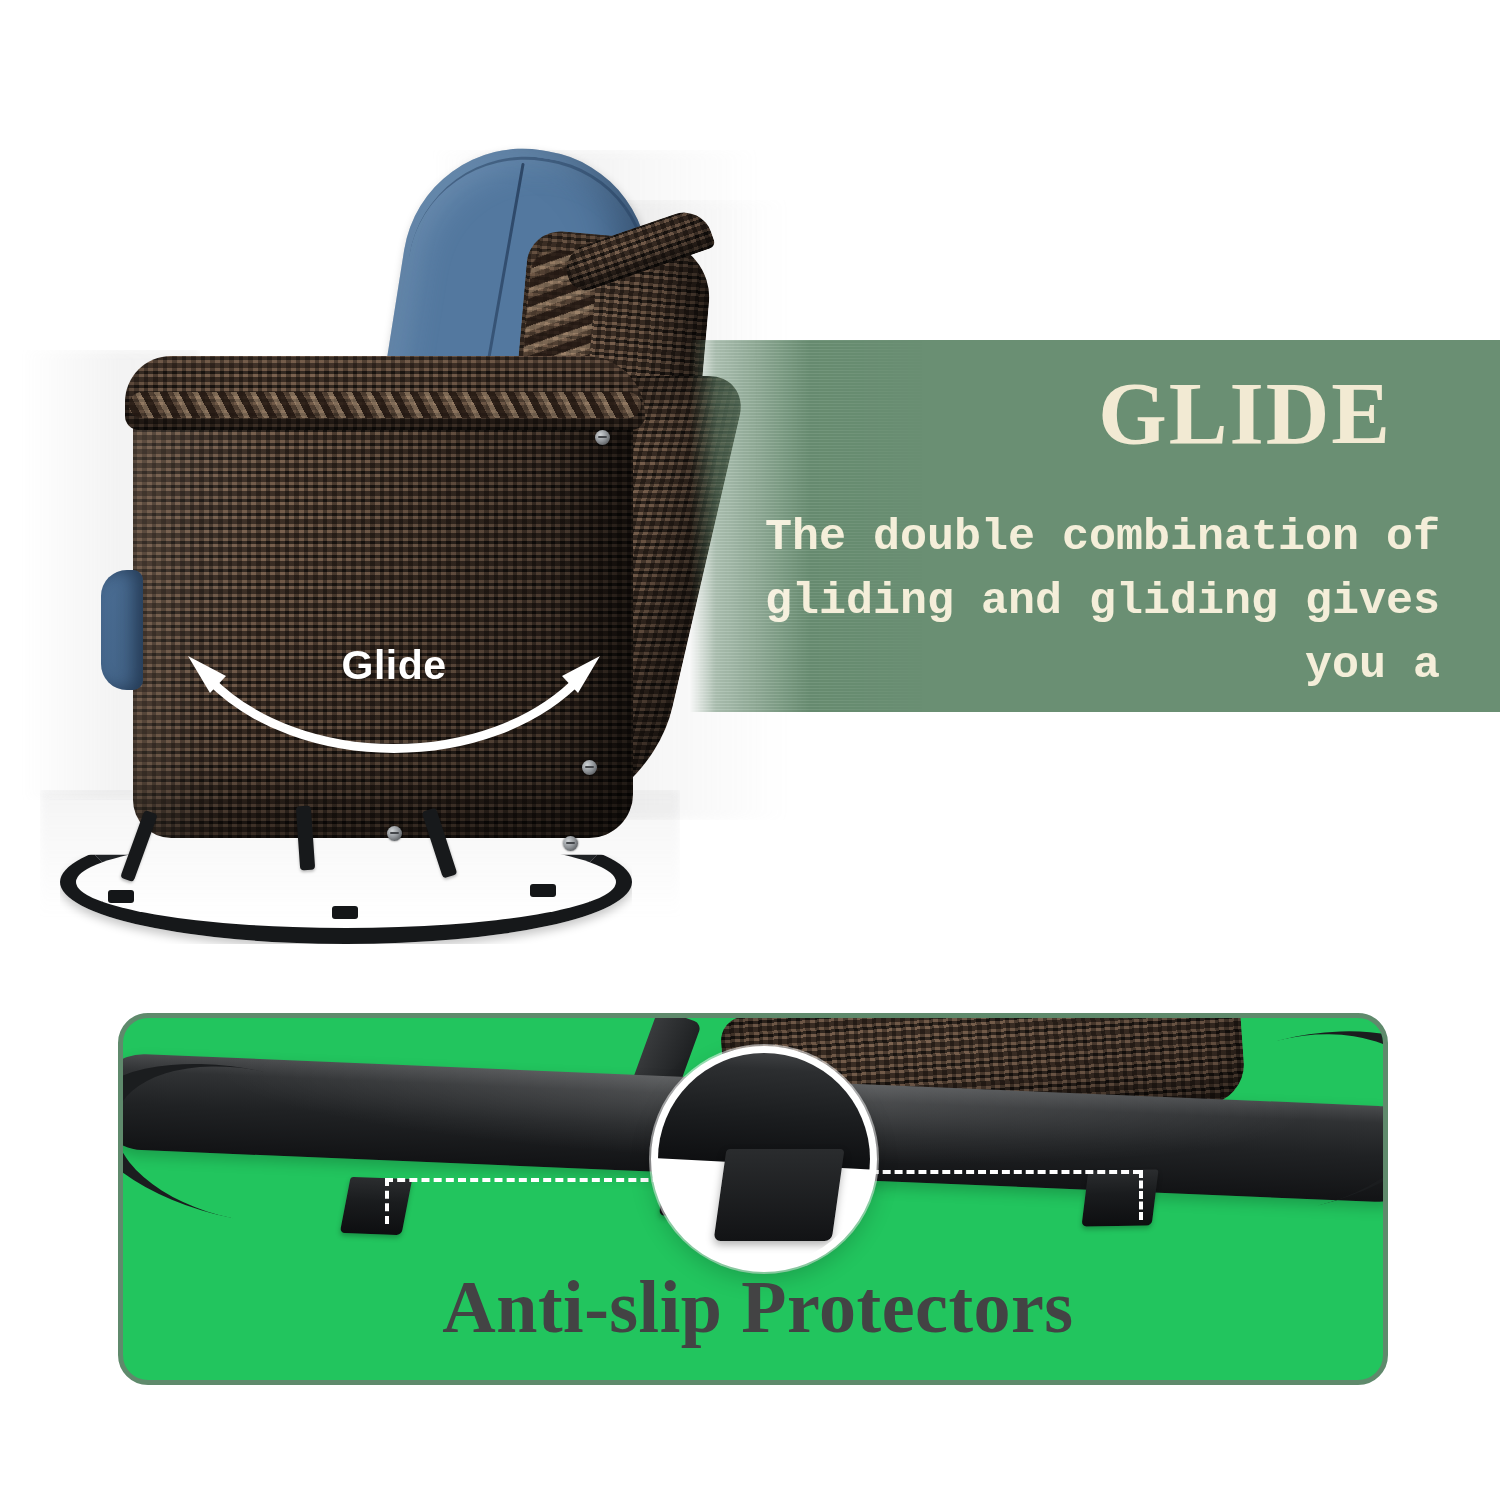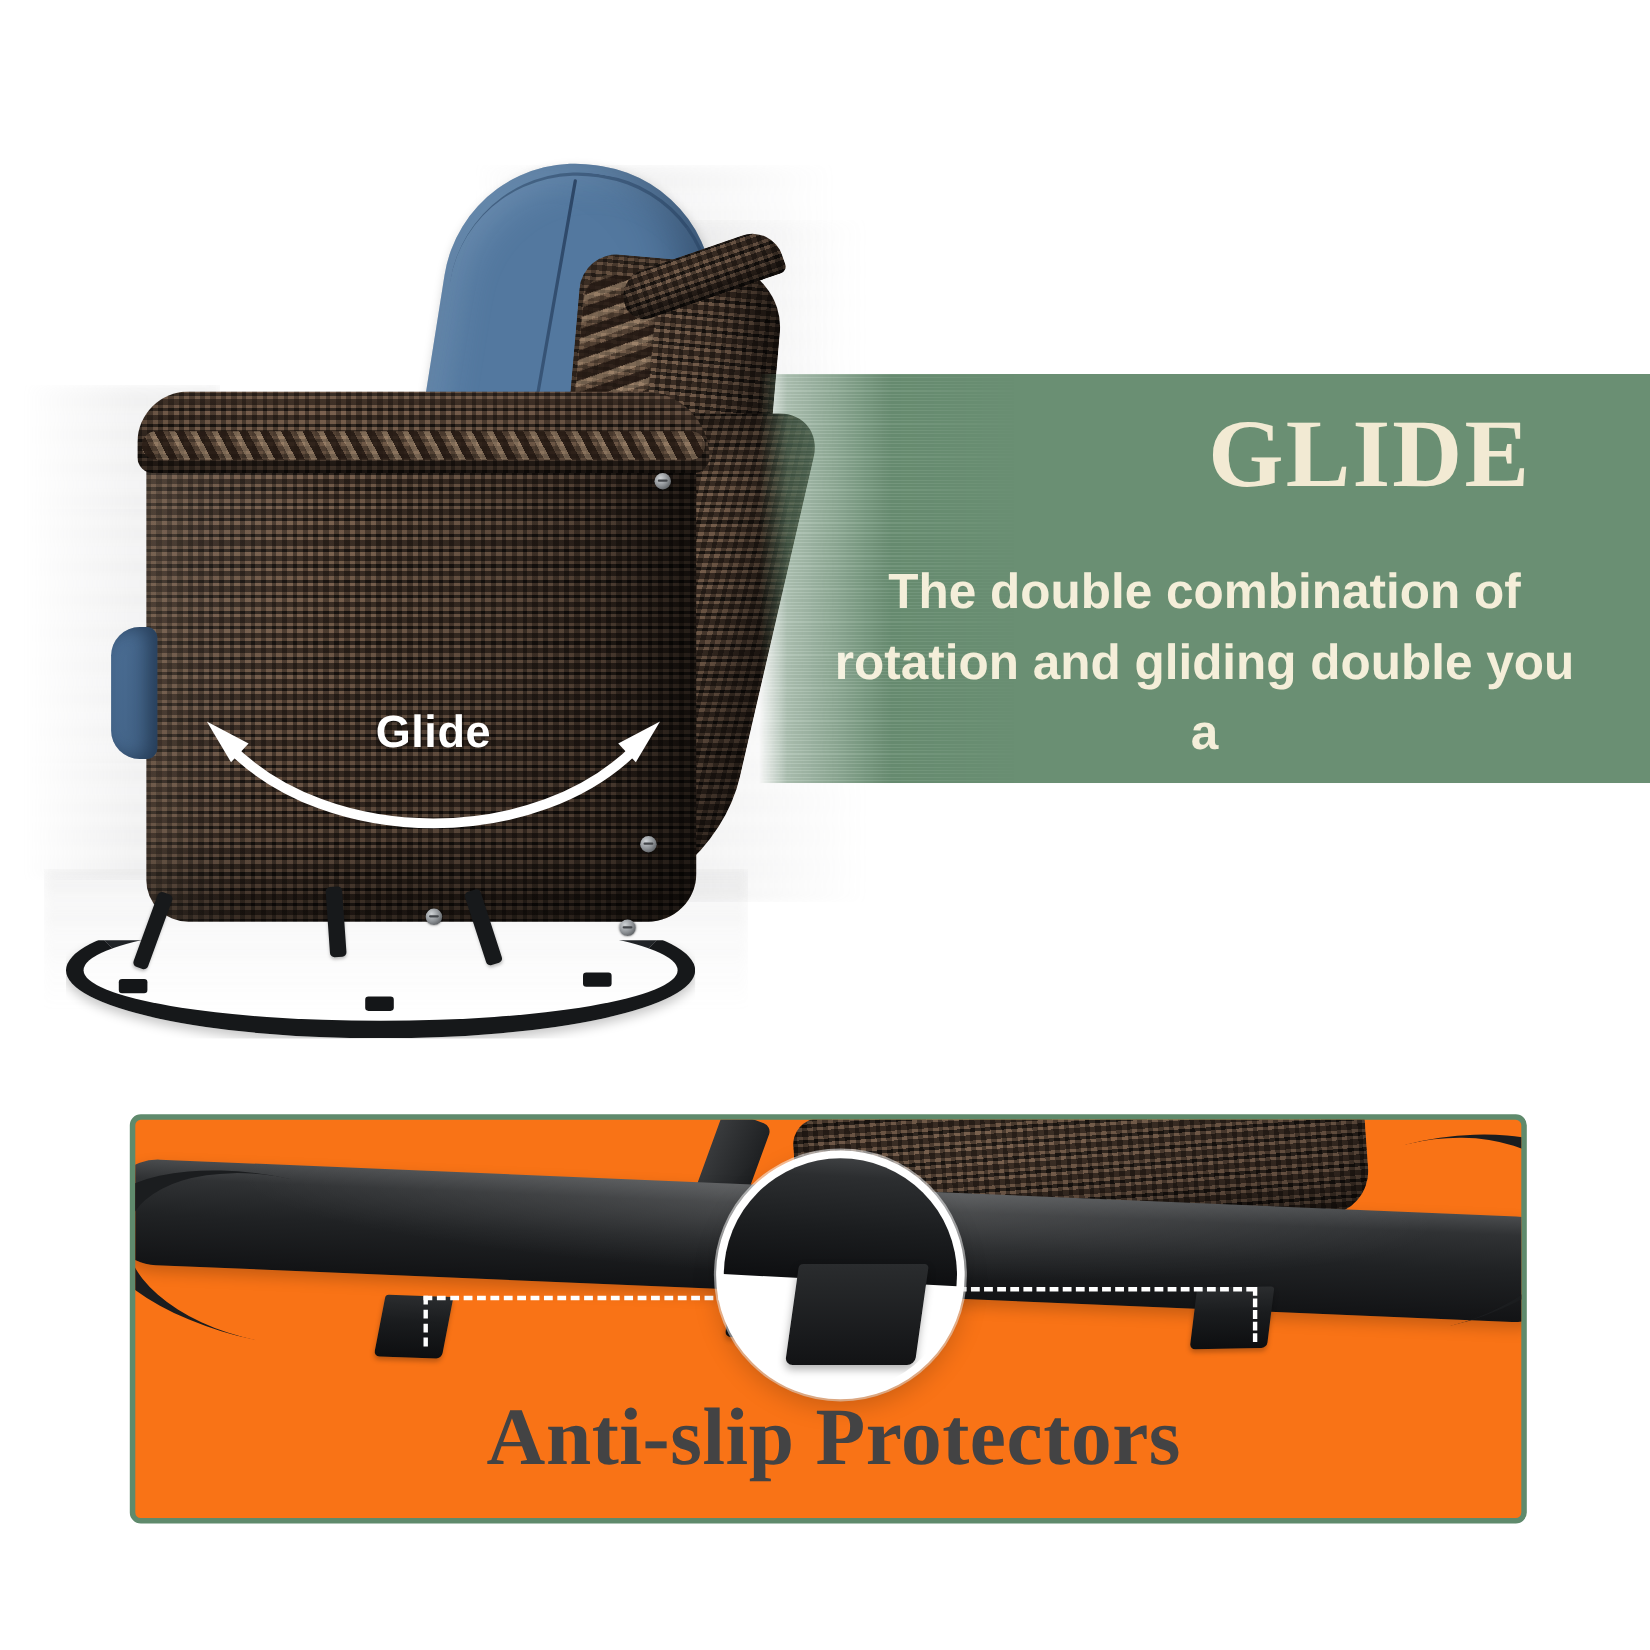--- a/index.html
+++ b/index.html
@@ -192,31 +192,31 @@
   .panel-title{
     position:absolute;left:0;top:30px;width:810px;
     padding-right:108px;box-sizing:border-box;
     text-align:right;
     font-family:"Liberation Serif", serif;
     font-weight:bold;font-size:88px;line-height:1;
     color:#f2ead3;letter-spacing:2px;
   }
   .panel-sub{
     position:absolute;left:60px;top:166px;width:690px;
-    text-align:center;
-    font-family:Liberation Sans, sans-serif;
+    text-align:right;
+    font-family:Liberation Mono, monospace;
     font-weight:bold;font-size:45px;line-height:1.42;
     color:#f4eed9;
   }
 
   
   .detail{
     position:absolute;left:118px;top:1013px;width:1270px;height:372px;
-    border:5px solid #5f8a6c;border-radius:10px;
-    box-sizing:border-box;background:#f97316;overflow:hidden;
+    border:5px solid #5f8a6c;border-radius:30px;
+    box-sizing:border-box;background:#22c55e;overflow:hidden;
   }
   .bar{
     position:absolute;left:-28px;top:62px;width:1330px;height:96px;
     background:linear-gradient(to bottom,#4a4c4e 0%,#303234 18%,#202224 52%,#121315 100%);
     border-radius:50px;
     transform:rotate(2.4deg);
     box-shadow:0 6px 14px rgba(0,0,0,.2);
   }
   .bar::after{
     content:"";position:absolute;inset:0;border-radius:inherit;
@@ -345,21 +345,21 @@
         <polygon points="432,20 394,40 410,57" fill="#ffffff"></polygon>
       </svg>
     </div>
   </div>
 
   <div class="panel">
     <div class="panel-streaks"></div>
     <div class="panel-title">GLIDE</div>
     <div class="panel-sub">
       <div>The double combination of</div>
-      <div>rotation and gliding double you a</div>
+      <div>gliding and gliding gives you a</div>
     </div>
   </div>
 
   <div class="detail">
 
     <div class="wicker-chunk weave"></div>
     <div class="post"></div>
 
     <div class="bar"></div>
     <div class="bar-curve-l"></div>

